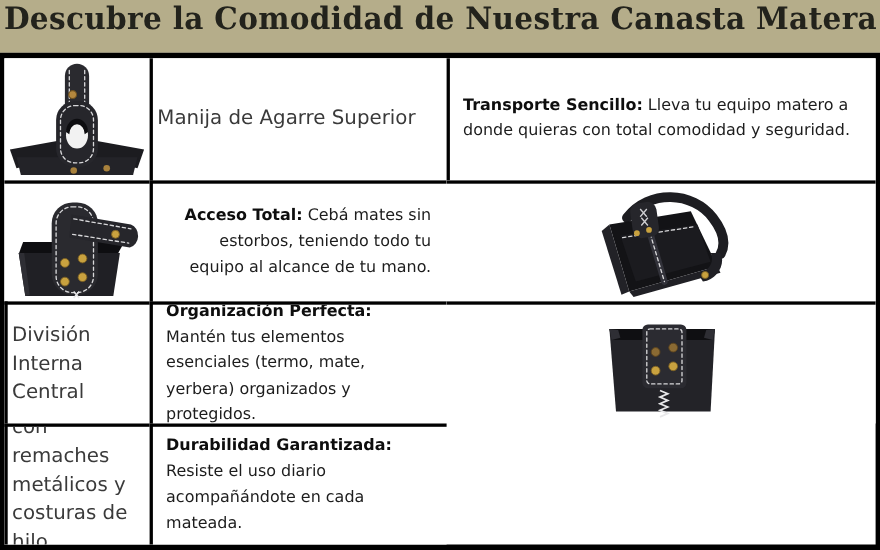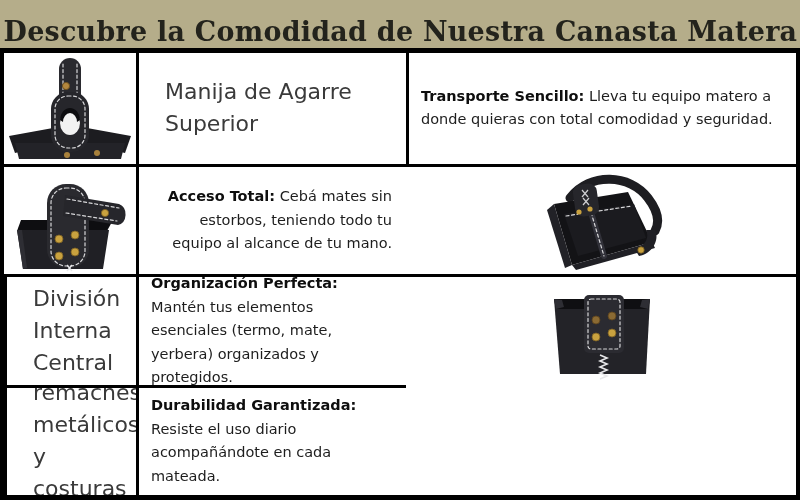--- a/index.html
+++ b/index.html
@@ -3,21 +3,21 @@
 <meta charset="utf-8">
 <style>
   html,body{margin:0;padding:0;background:#ffffff;}
   .page{
     width:800px;height:500px;overflow:hidden;background:#ffffff;
     font-family:"DejaVu Sans","Liberation Sans",sans-serif;
     position:relative;box-sizing:border-box;
   }
   .hero{
     height:48px;background:#b5ad8a;
-    display:flex;align-items:flex-end;justify-content:center;
+    display:flex;align-items:flex-start;justify-content:center;
   }
   .hero-title{
     font-family:"DejaVu Serif","Liberation Serif",serif;
     font-size:28px;font-weight:600;color:#23231c;
     letter-spacing:.3px;white-space:nowrap;
     display:inline-block;transform:scaleX(.96);
   }
   .feature-table{
     height:452px;box-sizing:border-box;
     border-top:5px solid #000;border-bottom:5px solid #000;
@@ -25,22 +25,22 @@
     display:grid;
     grid-template-columns:132px 270px 1fr;
     grid-template-rows:repeat(4,1fr);
   }
   .cell{box-sizing:border-box;background:#fff;overflow:hidden;}
   .cell.bt{border-top:3px solid #000;}
   .cell.bl{border-left:3px solid #000;}
   .img-cell{display:flex;align-items:center;justify-content:center;padding:1px;}
   .img-cell svg{display:block;}
   .feature-cell{
-    display:flex;align-items:center;padding:0 8px 0 26px;
-    font-size:22px;color:#3a3a3a;line-height:1.45;
+    display:flex;align-items:center;padding:0 8px 0 4px;
+    font-size:18px;color:#3a3a3a;line-height:1.45;
   }
   .benefit-cell{
     display:flex;align-items:center;padding:0 14px 0 12px;
     font-size:14.5px;color:#1d1d1d;line-height:1.62;
   }
   .benefit-cell strong{font-weight:700;color:#0e0e0e;}
   .stitch{stroke:#d8d8da;stroke-width:1.2;fill:none;stroke-dasharray:3 2.6;stroke-linecap:round;}
 </style>
 </head>
 <body>

